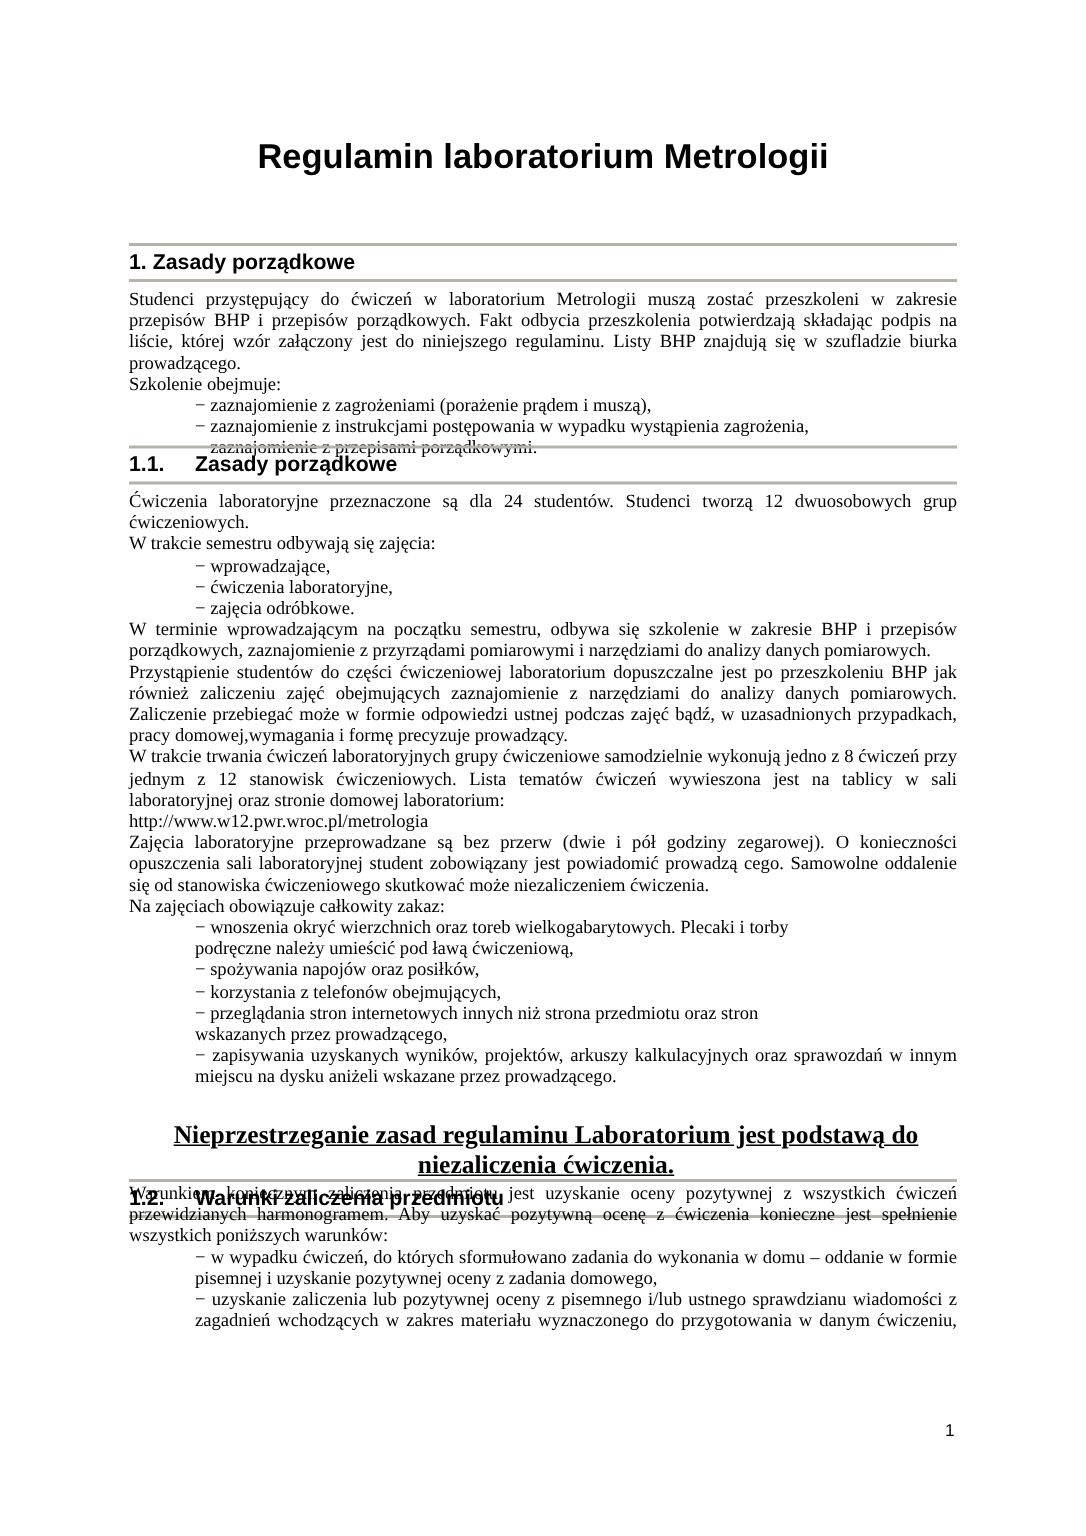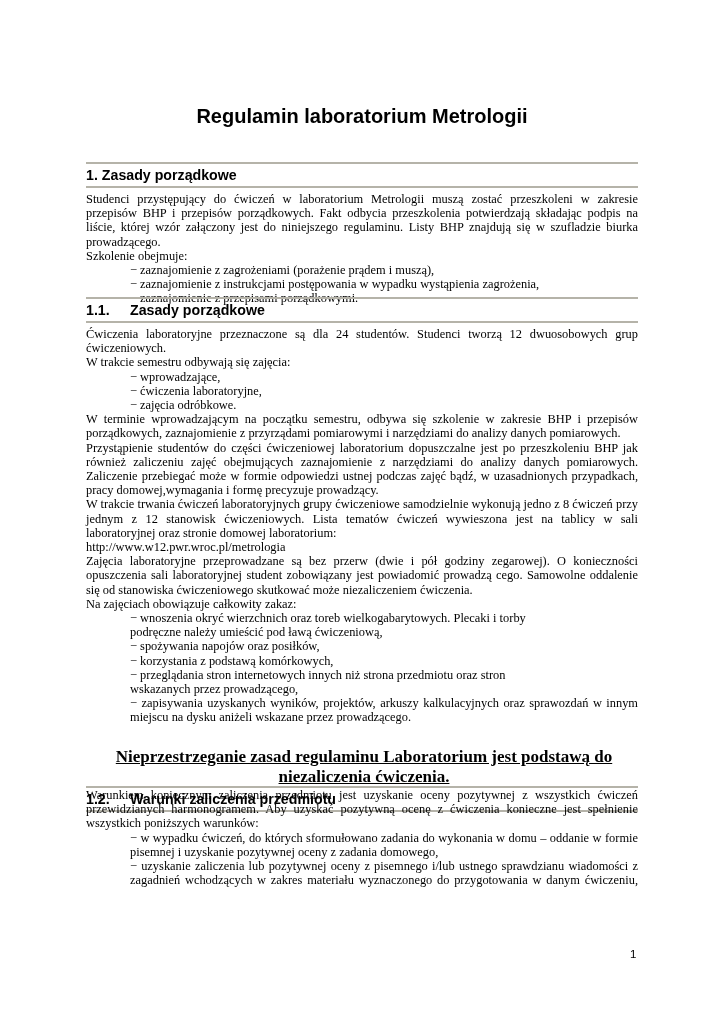--- a/index.html
+++ b/index.html
@@ -1,21 +1,21 @@
 <!DOCTYPE html>
 <html><head>
 <meta charset="utf-8">
 <style>
   html, body { margin: 0; padding: 0; background: #ffffff; }
   body { width: 724px; height: 1024px; position: relative; overflow: hidden; color: #000; }
   .page { position: absolute; left: 86px; top: 0; width: 552px; }
   .title {
-    position: absolute; left: 0; width: 552px; top: 102px;
+    position: absolute; left: 0; width: 552px; top: 90px;
     text-align: center; font-family: "Liberation Sans", sans-serif;
-    font-weight: bold; font-size: 20px; line-height: 28px;
+    font-weight: bold; font-size: 23px; line-height: 28px;
   }
   .heading {
     position: absolute; left: 0; width: 552px;
     font-family: "Liberation Sans", sans-serif; font-weight: bold; font-size: 14.2px;
     border-top: 2px solid #b5b3a9; border-bottom: 2px solid #b5b3a9;
     height: 22px; line-height: 22px; box-sizing: content-box;
   }
   .heading .num { display: inline-block; width: 44px; }
   .heading.h1 .num { width: auto; margin-right: 4px; }
   .block {
@@ -65,21 +65,21 @@
     <div class="li">− zajęcia odróbkowe.</div>
     <div class="p last">W terminie wprowadzającym na początku semestru, odbywa się szkolenie w zakresie BHP i przepisów porządkowych, zaznajomienie z przyrządami pomiarowymi i narzędziami do analizy danych pomiarowych.</div>
     <div class="p last">Przystąpienie studentów do części ćwiczeniowej laboratorium dopuszczalne jest po przeszkoleniu BHP jak również zaliczeniu zajęć obejmujących zaznajomienie z narzędziami do analizy danych pomiarowych. Zaliczenie przebiegać może w formie odpowiedzi ustnej podczas zajęć bądź, w uzasadnionych przypadkach, pracy domowej,wymagania i formę precyzuje prowadzący.</div>
     <div class="p last">W trakcie trwania ćwiczeń laboratoryjnych grupy ćwiczeniowe samodzielnie wykonują jedno z 8 ćwiczeń przy jednym z 12 stanowisk ćwiczeniowych. Lista tematów ćwiczeń wywieszona jest na tablicy w sali laboratoryjnej oraz stronie domowej laboratorium:</div>
     <div>http://www.w12.pwr.wroc.pl/metrologia</div>
     <div class="p last">Zajęcia laboratoryjne przeprowadzane są bez przerw (dwie i pół godziny zegarowej). O konieczności opuszczenia sali laboratoryjnej student zobowiązany jest powiadomić prowadzą cego. Samowolne oddalenie się od stanowiska ćwiczeniowego skutkować może niezaliczeniem ćwiczenia.</div>
     <div>Na zajęciach obowiązuje całkowity zakaz:</div>
     <div class="li">− wnoszenia okryć wierzchnich oraz toreb wielkogabarytowych. Plecaki i torby</div>
     <div class="li">podręczne należy umieścić pod ławą ćwiczeniową,</div>
     <div class="li">− spożywania napojów oraz posiłków,</div>
-    <div class="li">− korzystania z podstawą komórkowych,</div>
+    <div class="li">− korzystania z telefonów obejmujących,</div>
     <div class="li">− przeglądania stron internetowych innych niż strona przedmiotu oraz stron</div>
     <div class="li">wskazanych przez prowadzącego,</div>
     <div class="li2 p last">− zapisywania uzyskanych wyników, projektów, arkuszy kalkulacyjnych oraz sprawozdań w innym miejscu na dysku aniżeli wskazane przez prowadzącego.</div>
   </div>
   <div class="notice">Nieprzestrzeganie zasad regulaminu Laboratorium jest podstawą do niezaliczenia ćwiczenia.</div>
 
   <div class="heading" style="top:786px;">
     <span class="num">1.2.</span><span>Warunki zaliczenia przedmiotu</span>
   </div>
   <div class="block" style="top:788px;">

